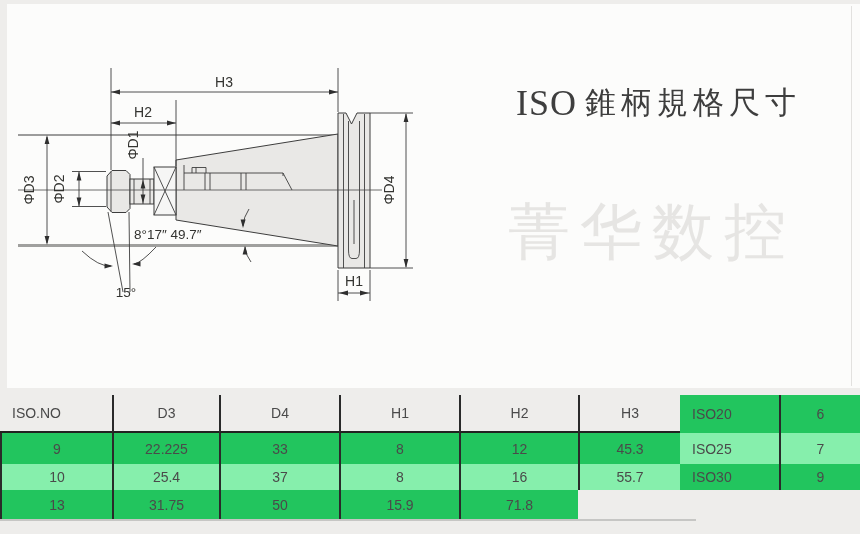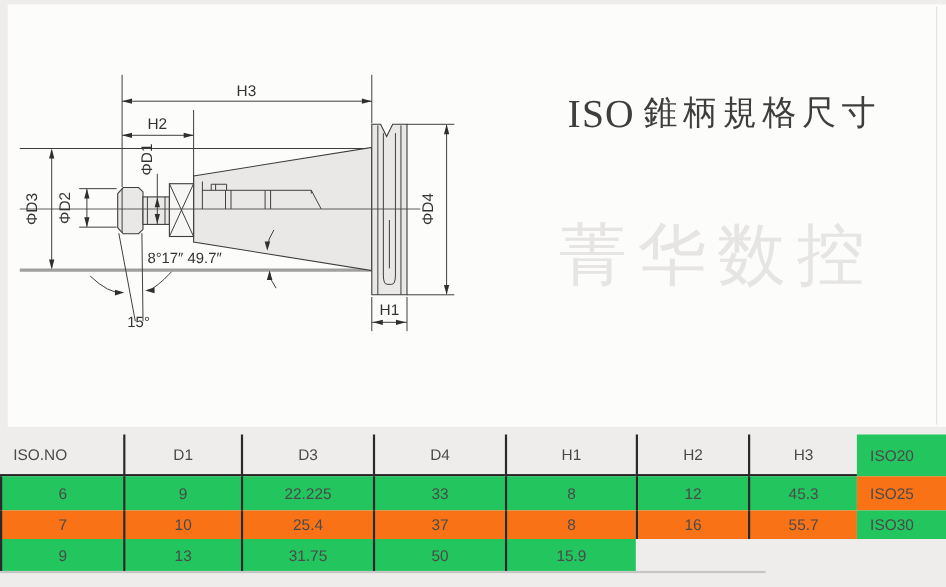--- a/index.html
+++ b/index.html
@@ -47,21 +47,21 @@
     font-size:14px;color:#4a4a4a;
   }
   .spec-table .cell{
     display:flex;align-items:center;justify-content:center;
     box-sizing:border-box;
   }
   .spec-table .cell.first{justify-content:flex-start;padding-left:12px;}
   .spec-table .cell.vsep{border-left:2px solid #2a2a2a;}
   .spec-table .head{border-bottom:2px solid #222220;}
   .spec-table .r-odd{background:#22c55e;}
-  .spec-table .r-even{background:#f97316;}
+  .spec-table .r-even{background:#86efac;}
 </style>
 </head>
 <body>
 
 <div class="panel"></div>
 <div class="panel-edge"></div>
 
 <div class="watermark">菁华数控</div>
 
 <div class="title">
@@ -176,21 +176,20 @@
     <text x="138" y="145" text-anchor="middle" transform="rotate(-90 138 145)">ΦD1</text>
     <text x="394" y="190" text-anchor="middle" transform="rotate(-90 394 190)">ΦD4</text>
     <text x="134" y="239" font-size="13.5">8°17″ 49.7″</text>
     <text x="126" y="297" text-anchor="middle" font-size="13.5">15°</text>
   </g>
 </svg>
 
 <div class="spec-table">
 
   <div class="cell head first">ISO.NO</div>
-  <div class="cell head vsep">D1</div>
   <div class="cell head vsep">D3</div>
   <div class="cell head vsep">D4</div>
   <div class="cell head vsep">H1</div>
   <div class="cell head vsep">H2</div>
   <div class="cell head vsep">H3</div>
 
   <div class="cell r-odd first">ISO20</div>
   <div class="cell r-odd vsep">6</div>
   <div class="cell r-odd vsep">9</div>
   <div class="cell r-odd vsep">22.225</div>
@@ -207,13 +206,14 @@
   <div class="cell r-even vsep">8</div>
   <div class="cell r-even vsep">16</div>
   <div class="cell r-even vsep">55.7</div>
 
   <div class="cell r-odd first">ISO30</div>
   <div class="cell r-odd vsep">9</div>
   <div class="cell r-odd vsep">13</div>
   <div class="cell r-odd vsep">31.75</div>
   <div class="cell r-odd vsep">50</div>
   <div class="cell r-odd vsep">15.9</div>
+  <div class="cell r-odd vsep">71.8</div>
 </div>
 
 </body></html>

